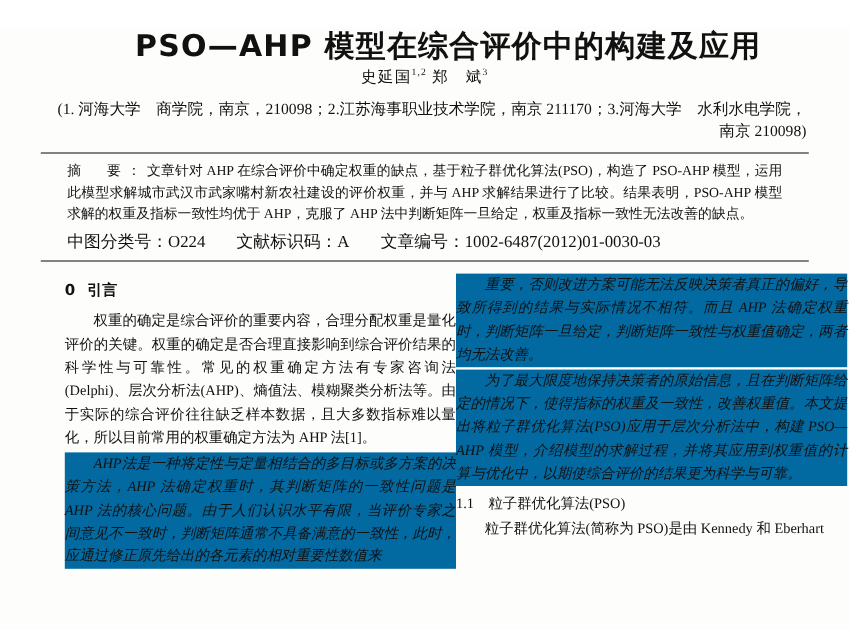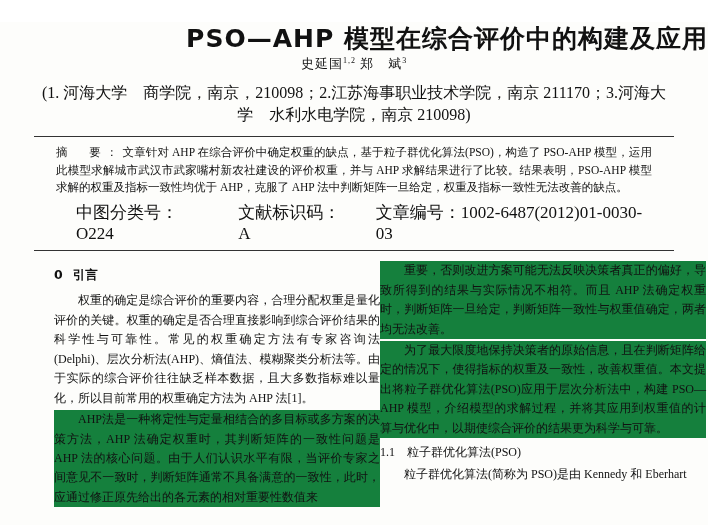--- a/index.html
+++ b/index.html
@@ -16,40 +16,40 @@
   }
   .page {
     position: relative;
     width: 708px;
     height: 525px;
     background: #fdfdfb;
     padding: 0;
     box-sizing: border-box;
   }
   .title {
-    text-align: right;
+    text-align: center;
     font-size: 25px;
     font-weight: bold;
     letter-spacing: 1px;
     margin: 22px 0 0 0;
     font-family: "DejaVu Sans", "Liberation Sans", sans-serif;
     padding-left: 39px;
   }
   .authors {
     text-align: center;
     font-size: 13px;
     letter-spacing: 1px;
   }
   .authors sup {
     font-size: 8px;
     vertical-align: super;
   }
   .affil {
-    text-align: center;
-    font-size: 16px;
+    text-align: right;
+    font-size: 13px;
     margin-top: 9px;
     padding: 0 36px;
     line-height: 1.4;
   }
   .rule {
     width: 640px;
     margin: 9px auto 0 auto;
     border-top: 1px solid #333;
   }
   .abstract-block {
@@ -64,25 +64,24 @@
   }
   .abs-label {
     letter-spacing: 5px;
   }
   .kw {
     font-size: 11.5px;
     line-height: 1.6;
     margin-top: 4px;
   }
   .clsline {
-    font-size: 17px;
+    font-size: 14px;
     margin-top: 4px;
     display: flex;
     gap: 26px;
-    margin-left: 20px;
   }
   .rule2 {
     width: 640px;
     margin: 6px auto 0 auto;
     border-top: 1px solid #333;
   }
   .columns {
     display: flex;
     padding: 10px 2px 0 18px;
     box-sizing: border-box;
@@ -101,21 +100,22 @@
     font-family: "DejaVu Sans", "Liberation Sans", sans-serif;
   }
   .sec-head .num {
     margin-right: 10px;
   }
   .para {
     text-indent: 2em;
     margin: 0 0 2px 0;
   }
   .hl {
-    background: #15803d;
+    background: #0369a1;
+    font-style: italic;
   }
   .subhead {
     margin: 5px 0 2px 0;
     font-size: 12px;
   }
   .subhead .snum {
     margin-right: 12px;
   }
   .col-right .sec-head {
     margin-top: 8px;

